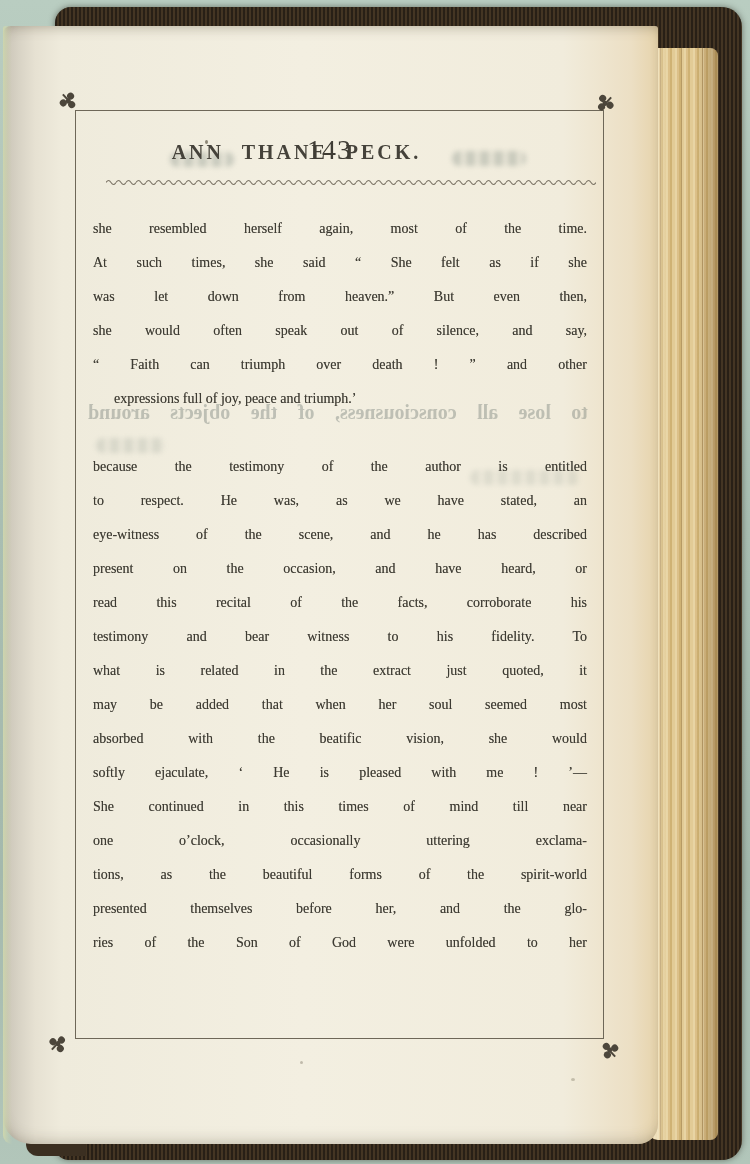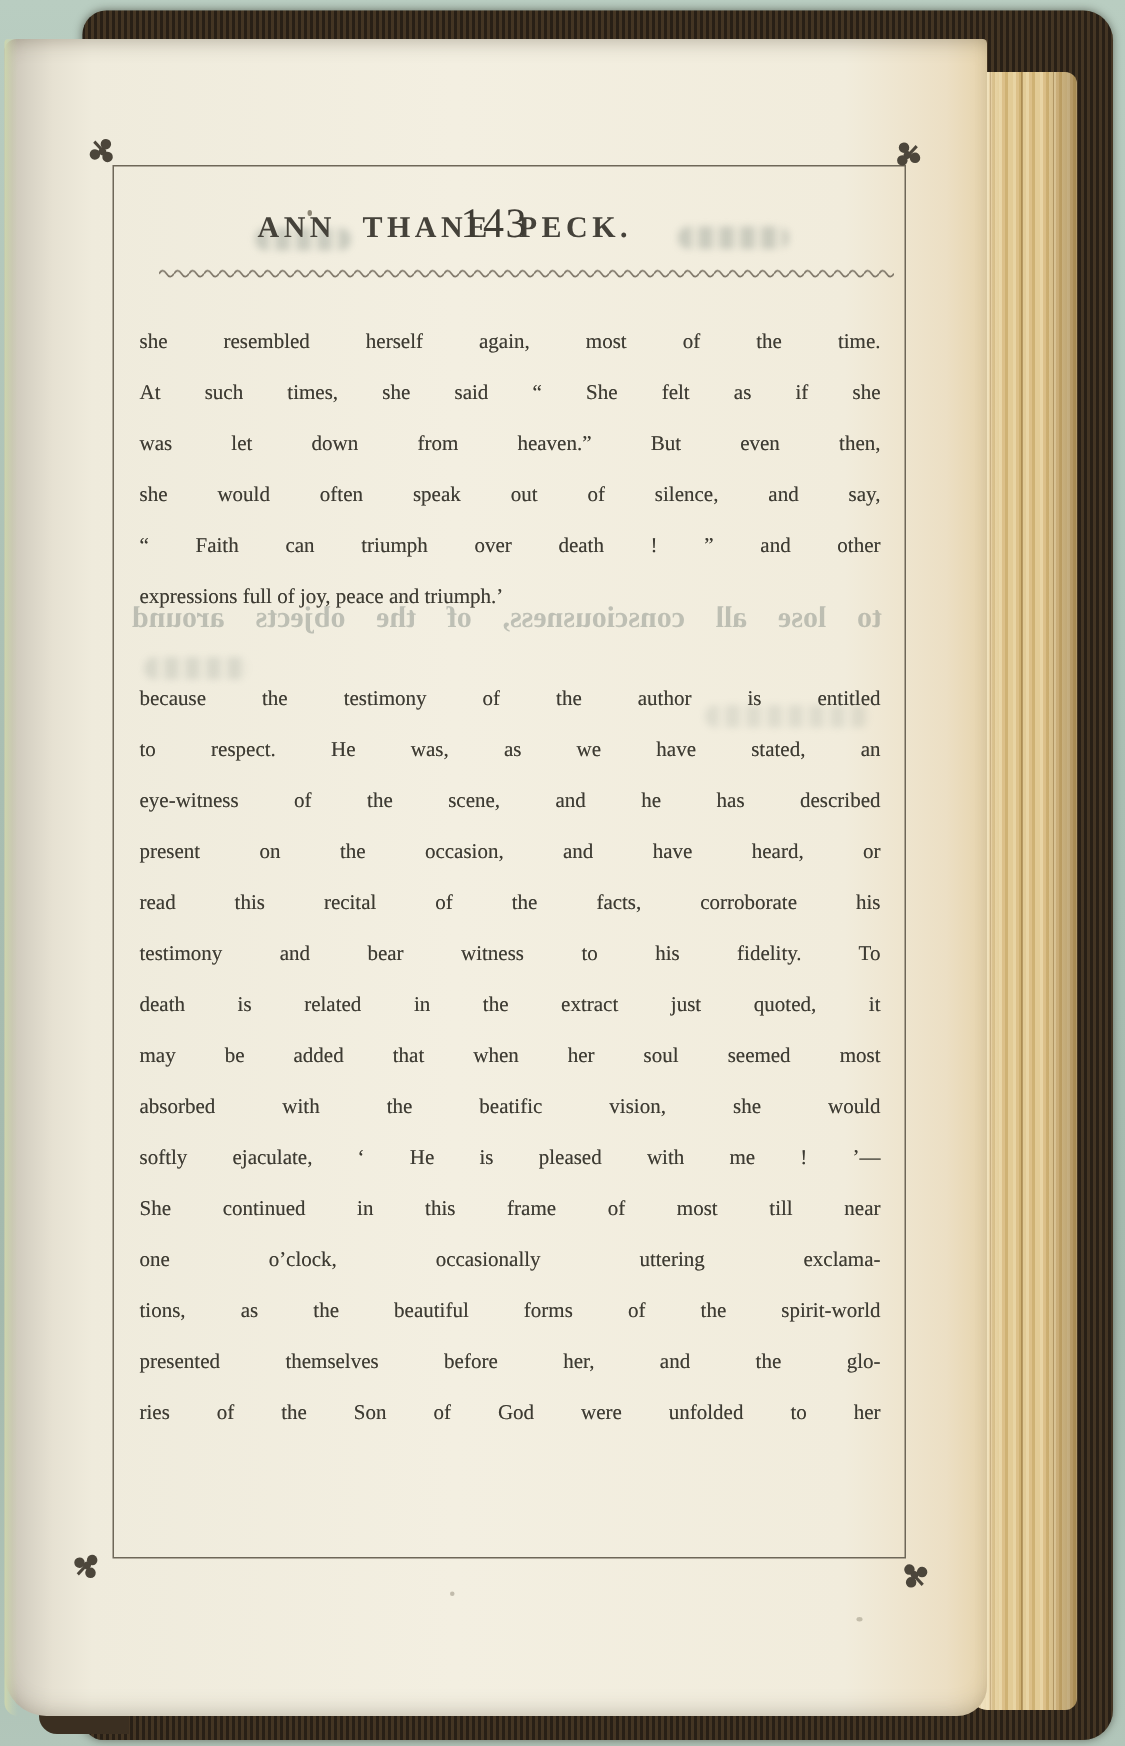--- a/index.html
+++ b/index.html
@@ -52,21 +52,21 @@
   
   .runhead{position:absolute;left:75px;top:141px;width:443px;text-align:center;
     font-weight:bold;font-size:20px;letter-spacing:3px;word-spacing:10px;color:#45423a;}
   .folio{position:absolute;left:75px;top:134px;width:509px;text-align:center;
     font-size:28px;color:#3f3c34;letter-spacing:1px;}
   .wavyrule{position:absolute;left:106px;top:177px;width:490px;height:9px;}
   
   .textcol{position:absolute;left:93px;top:212px;width:494px;color:#3d3b33;
     font-size:14px;text-shadow:0 0 .4px rgba(62,56,44,.55);}
   .line{height:34px;line-height:34px;text-align:justify;text-align-last:justify;}
-  .line.endline{text-align-last:left;}
+  .line.endline{text-align-last:left;margin-left:21px;}
   .line.firstline{text-indent:30px;}
   .para-gap{height:34px;}
   
   .bleedline{position:absolute;left:88px;top:398px;width:500px;height:28px;line-height:28px;
     font-size:20px;font-weight:bold;color:rgba(104,116,110,.38);
     transform:scaleX(-1);filter:blur(.5px);
     text-align:justify;text-align-last:justify;}
   .bleed-blob{position:absolute;height:15px;border-radius:7px;filter:blur(2.5px);
     background:repeating-linear-gradient(90deg,rgba(110,124,116,.30) 0 9px,rgba(110,124,116,.06) 9px 14px);}
   .blob1{left:170px;top:152px;width:64px;}
@@ -119,25 +119,25 @@
     <div class="line">she would often speak out of silence, and say,</div>
     <div class="line">“ Faith can triumph over death ! ” and other</div>
     <div class="line endline">expressions full of joy, peace and triumph.’</div>
     <div class="para-gap"></div>
     <div class="line">because the testimony of the author is entitled</div>
     <div class="line">to respect. He was, as we have stated, an</div>
     <div class="line">eye-witness of the scene, and he has described</div>
     <div class="line">present on the occasion, and have heard, or</div>
     <div class="line">read this recital of the facts, corroborate his</div>
     <div class="line">testimony and bear witness to his fidelity. To</div>
-    <div class="line">death is related in the extract just quoted, it</div>
+    <div class="line">what is related in the extract just quoted, it</div>
     <div class="line">may be added that when her soul seemed most</div>
     <div class="line">absorbed with the beatific vision, she would</div>
     <div class="line">softly ejaculate, ‘ He is pleased with me ! ’—</div>
-    <div class="line">She continued in this frame of most till near</div>
+    <div class="line">She continued in this times of mind till near</div>
     <div class="line">one o’clock, occasionally uttering exclama-</div>
     <div class="line">tions, as the beautiful forms of the spirit-world</div>
     <div class="line">presented themselves before her, and the glo-</div>
     <div class="line">ries of the Son of God were unfolded to her</div>
   </div>
 
   <div class="speck sp1"></div>
   <div class="speck sp2"></div>
   <div class="speck sp3"></div>
 

